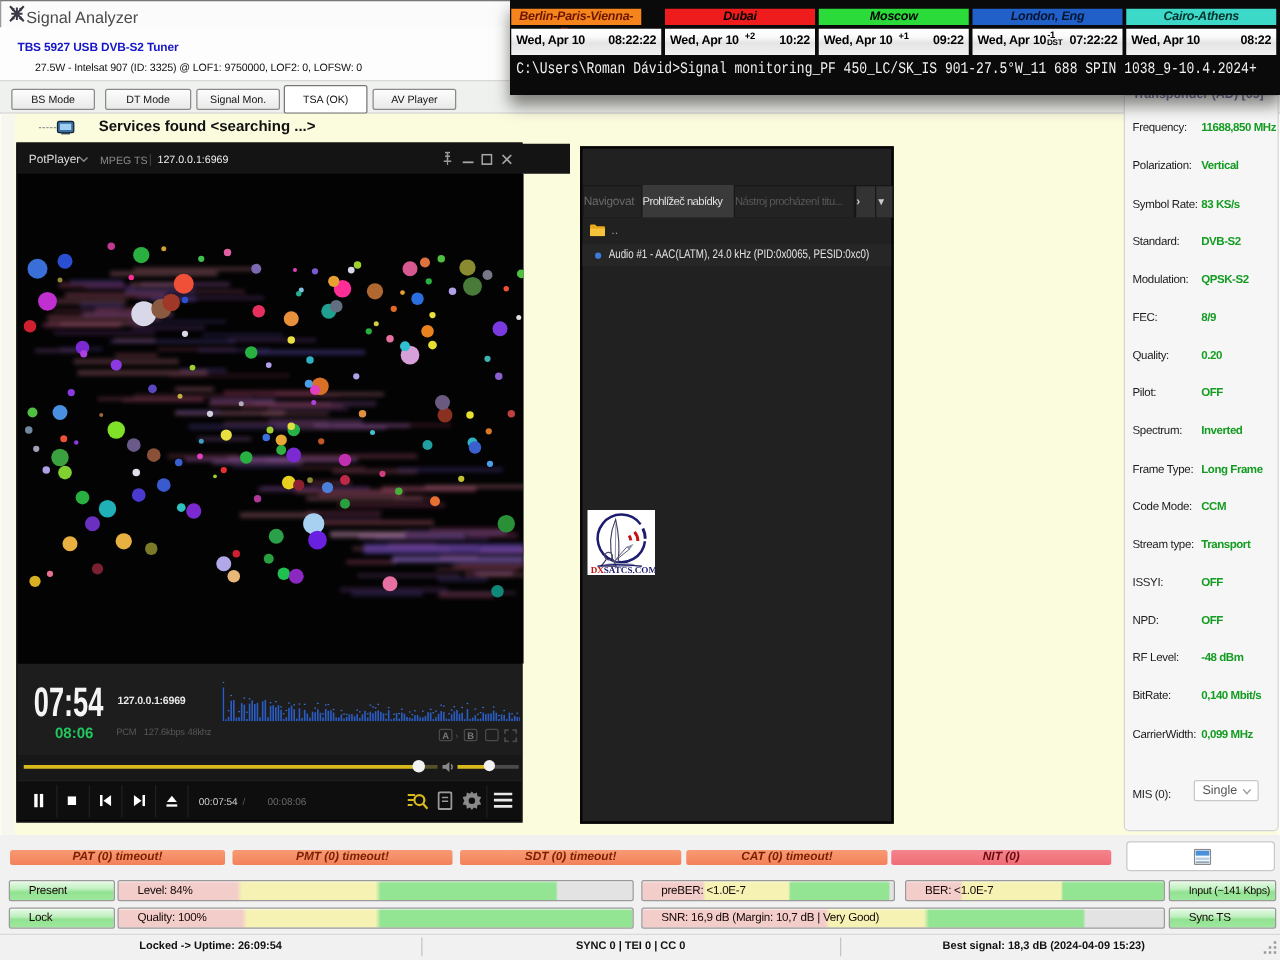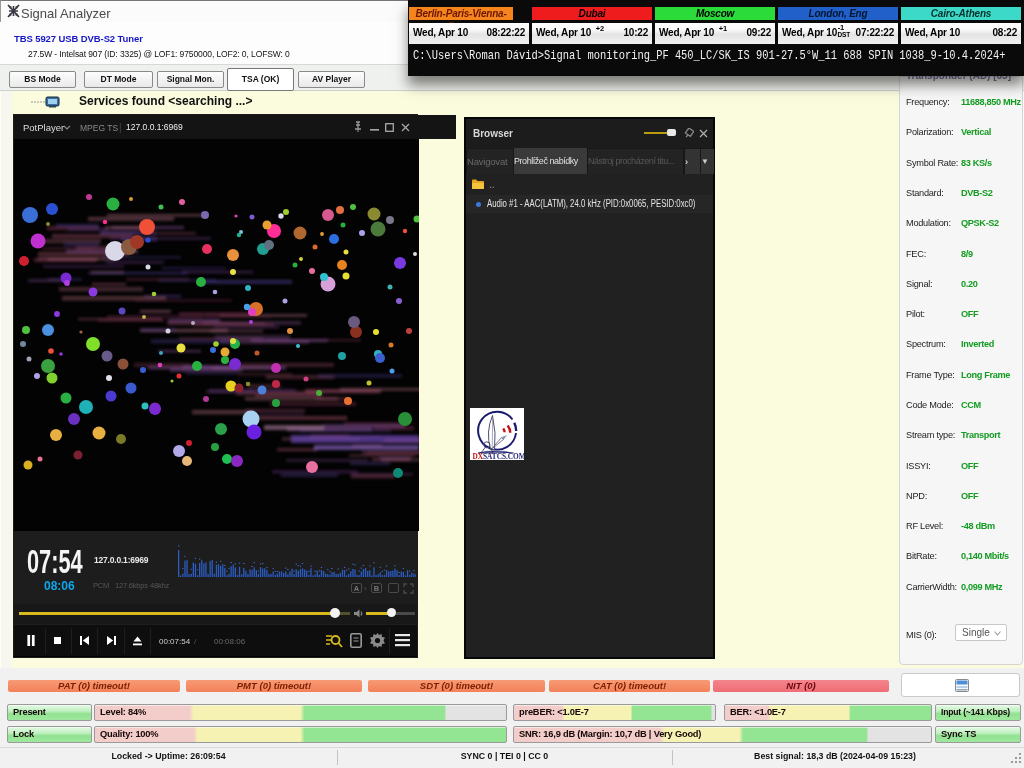--- a/index.html
+++ b/index.html
@@ -4,21 +4,21 @@
 html,body{width:1024px;height:768px;overflow:hidden}
 body{position:relative;font-family:"Liberation Sans",sans-serif;background:#fdfdfb}
 .abs{position:absolute}
 
 #titlebar{left:0;top:0;width:409px;height:22px;background:#fbfbfb;border-top:1px solid #777;border-left:1px solid #999}
 #titlebar .t{position:absolute;left:20px;top:5px;font-size:13px;color:#4a4a4a}
 #whitearea{left:0;top:22px;width:1024px;height:44px;background:#fdfdfd}
 #tuner{position:absolute;left:14px;top:11px;font-size:9.5px;letter-spacing:-0.1px;font-weight:bold;color:#1616c8}
 #lofline{position:absolute;left:28px;top:27px;font-size:8.5px;letter-spacing:-0.1px;color:#111}
 #tabstrip{left:0;top:64px;width:1024px;height:27px;background:#eff1ee;border-top:1px solid #d8d8d8;border-bottom:1px solid #cfcfcf}
-.tab{position:absolute;top:6px;height:17px;border:1px solid #8a8a8a;border-radius:2px;background:linear-gradient(180deg,#fdfdfd,#e9e9e9);font-size:8.5px;font-weight:bold;color:#111;text-align:center;line-height:15px}
+.tab{position:absolute;top:6px;height:17px;border:1px solid #8a8a8a;border-radius:2px;background:linear-gradient(180deg,#fdfdfd,#e9e9e9);font-size:8.5px;font-weight:normal;color:#111;text-align:center;line-height:15px}
 .tab.sel{top:3px;height:23px;background:#fff;line-height:21px;border-color:#777}
 
 #mainarea{left:1px;top:91px;width:1022px;height:577px;background:#fbfbde}
 #mainarea .leftstrip{position:absolute;left:0;top:0;width:11px;height:581px;background:#f7f7ef}
 #services{position:absolute;left:30px;top:3px;width:400px;height:16px;font-size:12px;font-weight:bold;color:#111}
 
 #clocks{left:408px;top:0;width:616px;height:76px;background:#0a0a0a;z-index:30;box-shadow:0 9px 12px rgba(50,50,45,.6)}
 .ck{position:absolute;top:7px;height:13px;font-size:10px;letter-spacing:-0.2px;font-weight:bold;font-style:italic;text-align:center;line-height:13px}
 .cd{position:absolute;top:23px;height:21px;background:linear-gradient(180deg,#ffffff,#fafafa 30%,#e4e4e4 55%,#f2f2f2);color:#000;font-size:10px;font-weight:bold;letter-spacing:-0.2px}
 .cd .d{position:absolute;left:4px;top:4px}
@@ -26,42 +26,42 @@
 .cd .sup{position:absolute;top:1px;font-size:7.5px;font-weight:bold}
 #term{position:absolute;left:5px;top:48px;width:610px;height:15px;color:#f2f2f2;font-family:"Liberation Mono",monospace;font-size:10.4px;white-space:nowrap;transform:scaleY(1.25);transform-origin:0 0;letter-spacing:0}
 
 #player{left:13px;top:114px;width:405px;height:544px;background:#030303;border:1px solid #1c1c1c;z-index:5}
 #ptitle{position:absolute;left:0;top:0;width:442px;height:24px;background:#141414}
 #ptitle .pp{position:absolute;left:9px;top:7px;font-size:9.5px;color:#dedede}
 #ptitle .mp{position:absolute;left:66px;top:8px;font-size:8.5px;color:#8a8a8a}
 #ptitle .ip{position:absolute;left:112px;top:7px;font-size:8.5px;color:#efefef}
 #pinfo{position:absolute;left:0;top:416px;width:403px;height:73px;background:#1d1d1d}
 #pinfo .big{position:absolute;left:13px;top:12px;font-size:33px;font-weight:bold;color:#f5f5f5;transform:scaleX(0.66);transform-origin:0 0}
-#pinfo .dur{position:absolute;left:30px;top:48px;font-size:12px;font-weight:bold;color:#0ea5e9}
+#pinfo .dur{position:absolute;left:30px;top:48px;font-size:12px;font-weight:bold;color:#22c55e}
 #pinfo .ip2{position:absolute;left:80px;top:24px;font-size:8.5px;letter-spacing:-0.2px;font-weight:bold;color:#e8e8e8}
 #pinfo .codec{position:absolute;left:79px;top:50px;font-size:7.5px;letter-spacing:-0.2px;color:#565656}
 #pseek{position:absolute;left:0;top:489px;width:403px;height:20px;background:#181818}
 #pctrl{position:absolute;left:0;top:509px;width:403px;height:32px;background:#0e0e0e;border-top:1px solid #1e1e1e}
 
 #browser{left:464px;top:117px;width:251px;height:542px;background:#212121;border:2px solid #060606;z-index:5}
 #btitle{position:absolute;left:0;top:0;width:247px;height:29px;background:#1c1c1c}
 #btitle .t{position:absolute;left:7px;top:9px;font-size:10px;color:#d8d8d8;font-weight:bold}
 #btabs{position:absolute;left:0;top:29px;width:247px;height:26px;background:#171717}
 .btab{position:absolute;top:1px;height:25px;font-size:9.5px;line-height:25px;text-align:left;white-space:nowrap;letter-spacing:-0.2px}
 #bfolder{position:absolute;left:0;top:55px;width:247px;height:21px}
 #baudio{position:absolute;left:0;top:76px;width:247px;height:18px;background:#262626;color:#e4e4e4;font-size:9.6px;line-height:18px;white-space:nowrap;letter-spacing:-0.15px}
 
 #rpanel{left:899px;top:76px;width:124px;height:589px;background:#f6f6f6;border:1px solid #d5d5d5;border-radius:0 0 4px 4px;z-index:10}
 .prow{position:absolute;left:6px;width:116px;height:12px;font-size:9.2px;letter-spacing:-0.25px;color:#1c1c1c}
 .prow b{position:absolute;left:55px;top:0;color:#149c22;font-weight:bold;white-space:nowrap;letter-spacing:-0.35px;font-size:9.2px}
 #transp{position:absolute;left:6px;top:-7px;font-size:10px;color:#5a5a96;font-weight:bold}
 
 #bottom{left:0;top:668px;width:1024px;height:100px;background:#f1f1f1}
 .obar{position:absolute;top:12px;height:12px;border-radius:2px;background:linear-gradient(180deg,#f79a74,#f3815a);font-size:9.5px;font-weight:bold;font-style:italic;color:#7a1f00;text-align:center;line-height:12px}
-.meter{position:absolute;height:17px;border:1px solid #9a9a9a;border-radius:2px;font-size:9.3px;font-weight:bold;color:#140808;line-height:15px;letter-spacing:-0.2px;padding-left:5px;white-space:nowrap;overflow:hidden;box-shadow:inset 0 1px 0 rgba(255,255,255,.55)}
+.meter{position:absolute;height:17px;border:1px solid #9a9a9a;border-radius:2px;font-size:9.3px;font-weight:normal;color:#140808;line-height:15px;letter-spacing:-0.2px;padding-left:15px;white-space:nowrap;overflow:hidden;box-shadow:inset 0 1px 0 rgba(255,255,255,.55)}
 #statusbar{position:absolute;left:0;top:79px;width:1024px;height:19px;background:#f1f1f1;border-top:1px solid #d9d9d9;font-size:8.8px;font-weight:bold;color:#111}
 #statusbar .sep{position:absolute;top:2px;width:1px;height:15px;background:#c4c4c4}
 .ctext{position:absolute;text-align:center}
 </style></head><body>
 
 <div class="abs" id="titlebar">
  <svg style="position:absolute;left:6px;top:3px" width="13" height="14" viewBox="0 0 13 14">
       <path d="M1 1 L12 13 M12 1 L1 13 M6.5 2 L6.5 12 M2 7 L11 7" stroke="#3a3a44" stroke-width="1.6" fill="none"></path>
       <path d="M1 1 L5 3 L3 5 Z M12 1 L8 3 L10 5 Z M1 13 L5 11 L3 9 Z M12 13 L8 11 L10 9Z" fill="#3a3a44"></path>
     </svg>
@@ -668,31 +668,20 @@
       </svg>
       <svg style="position:absolute;left:381px;top:9px" width="15" height="13" viewBox="0 0 15 13">
         <rect y="0" width="15" height="2.2" fill="#e8e8e8"></rect>
         <rect y="5" width="15" height="2.2" fill="#e8e8e8"></rect>
         <rect y="10" width="15" height="2.2" fill="#e8e8e8"></rect>
       </svg>
     </div>
   </div>
 
 <div class="abs" id="browser">
-    <div id="btitle">
-      <span class="t">Browser</span>
-      <div style="position:absolute;left:178px;top:13px;width:32px;height:2px;background:#b89b10"></div>
-      <div style="position:absolute;left:201px;top:10px;width:9px;height:7px;border-radius:2px;background:#e8e8e8"></div>
-      <svg style="position:absolute;left:218px;top:9px" width="10" height="11" viewBox="0 0 10 11">
-        <path d="M2 1 L8 1 L8 7 L2 7 Z M5 7 V10" stroke="#8a8a8a" stroke-width="1.3" fill="none" transform="rotate(35 5 5)"></path>
-      </svg>
-      <svg style="position:absolute;left:233px;top:10px" width="9" height="9" viewBox="0 0 9 9">
-        <path d="M1 1 L8 8 M8 1 L1 8" stroke="#b0b0b0" stroke-width="1.2"></path>
-      </svg>
-    </div>
     <div id="btabs">
       <div class="btab" style="left:1px;width:46px;background:#232323;color:#6a6a6a">Navigovat</div>
       <div class="btab" style="left:48px;width:73px;background:#3a3a3a;color:#e0e0e0;top:0;height:26px;line-height:26px;font-size:9px;letter-spacing:-0.45px">Prohlížeč nabídky</div>
       <div class="btab" style="left:122px;width:95px;background:#232323;color:#585858;overflow:hidden;font-size:9px;letter-spacing:-0.45px">Nástroj procházení titu...</div>
       <div class="btab" style="left:219px;width:15px;background:#333;color:#ccc;font-weight:bold">›</div>
       <div class="btab" style="left:235px;width:13px;background:#333;color:#ccc;font-size:8px">▼</div>
     </div>
     <div id="bfolder">
       <svg style="position:absolute;left:6px;top:5px" width="12" height="10" viewBox="0 0 12 10">
         <path d="M0 1.5 Q0 0.5 1 0.5 H4 L5.5 2 H11 Q12 2 12 3 V9 Q12 10 11 10 H1 Q0 10 0 9 Z" fill="#e8a81e"></path>
@@ -724,21 +713,21 @@
     </svg></div>
 
 <div class="abs" id="rpanel">
     <div id="transp">Transponder (AD) [65]</div>
     <div class="prow" style="top:20px"><span>Frequency:</span><b>11688,850 MHz</b></div>
     <div class="prow" style="top:50px"><span>Polarization:</span><b>Vertical</b></div>
     <div class="prow" style="top:81px"><span>Symbol Rate:</span><b>83 KS/s</b></div>
     <div class="prow" style="top:111px"><span>Standard:</span><b>DVB-S2</b></div>
     <div class="prow" style="top:141px"><span>Modulation:</span><b>QPSK-S2</b></div>
     <div class="prow" style="top:172px"><span>FEC:</span><b>8/9</b></div>
-    <div class="prow" style="top:202px"><span>Signal:</span><b>0.20</b></div>
+    <div class="prow" style="top:202px"><span>Quality:</span><b>0.20</b></div>
     <div class="prow" style="top:232px"><span>Pilot:</span><b>OFF</b></div>
     <div class="prow" style="top:262px"><span>Spectrum:</span><b>Inverted</b></div>
     <div class="prow" style="top:293px"><span>Frame Type:</span><b>Long Frame</b></div>
     <div class="prow" style="top:323px"><span>Code Mode:</span><b>CCM</b></div>
     <div class="prow" style="top:353px"><span>Stream type:</span><b>Transport</b></div>
     <div class="prow" style="top:384px"><span>ISSYI:</span><b>OFF</b></div>
     <div class="prow" style="top:414px"><span>NPD:</span><b>OFF</b></div>
     <div class="prow" style="top:444px"><span>RF Level:</span><b>-48 dBm</b></div>
     <div class="prow" style="top:474px"><span>BitRate:</span><b>0,140 Mbit/s</b></div>
     <div class="prow" style="top:505px"><span>CarrierWidth:</span><b>0,099 MHz</b></div>

